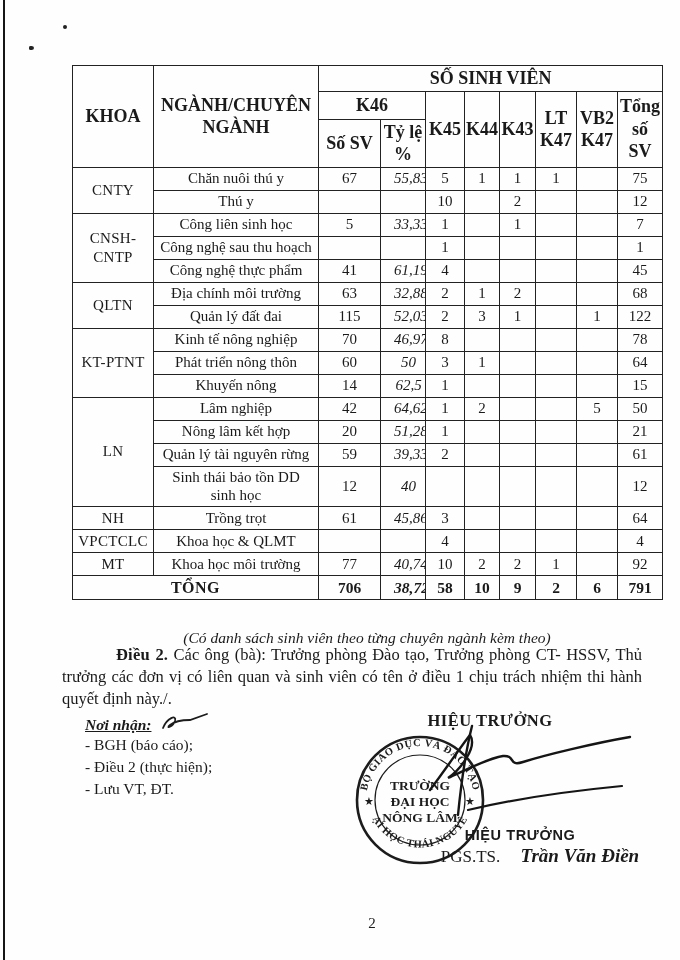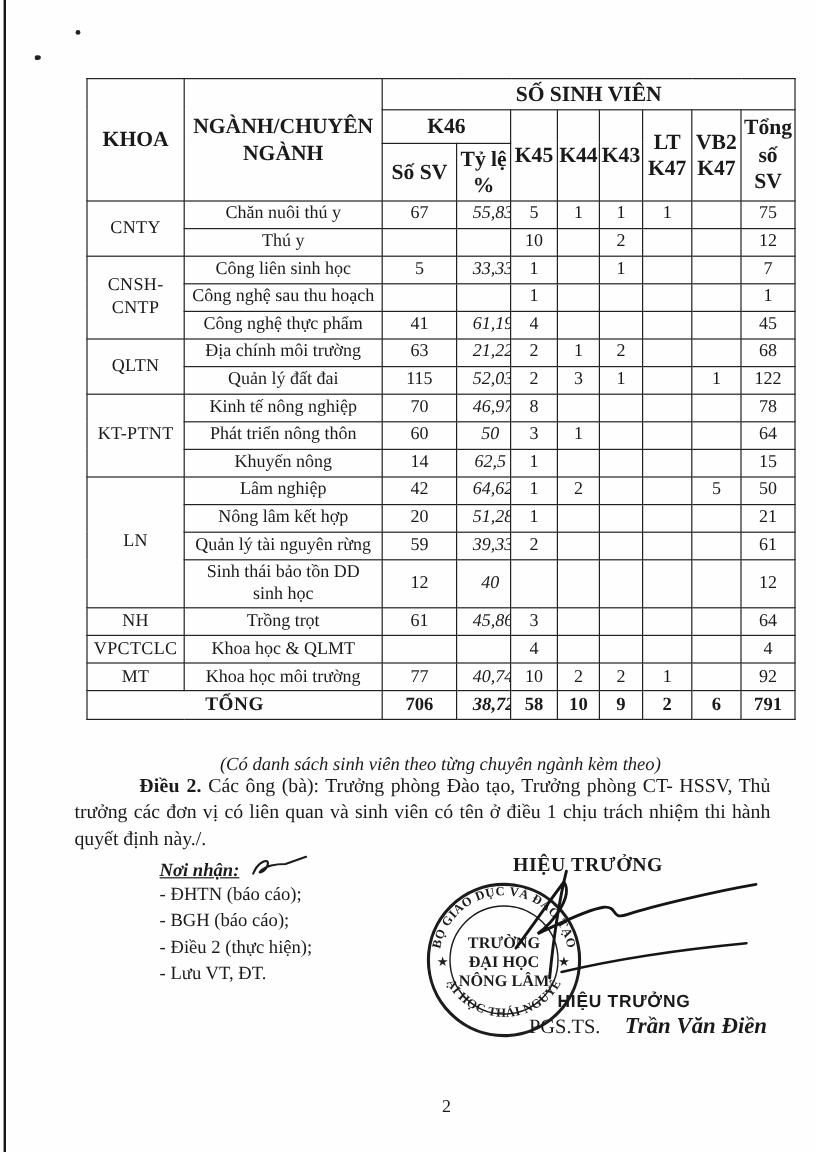--- a/index.html
+++ b/index.html
@@ -38,21 +38,21 @@
     position:absolute; left:72px; top:619px; width:590px;
     text-align:center; font-style:italic; font-size:15.5px;margin-top:10px;
   }
   .dieu2 {
     position:absolute; left:62px; top:644px; width:580px;
     font-size:16.5px; line-height:22px; text-align:justify; text-indent:38px;
   }
   .dieu2 b { letter-spacing:0.2px;margin-left:16px; }
 
   
-  .noi-nhan { position:absolute; left:85px; top:712px; width:240px; font-size:15.5px;margin-left:48px; }
+  .noi-nhan { position:absolute; left:85px; top:712px; width:240px; font-size:15.5px; }
   .noi-nhan-label { font-weight:bold; font-style:italic; text-decoration:underline; display:inline-block; }
   .noi-nhan-scribble { vertical-align:-4px; margin-left:4px; }
   .noi-nhan-item { line-height:22px; }
 
   
   .sig-title {
     position:absolute; left:400px; top:711px; width:180px; text-align:center;
     font-weight:bold; font-size:16.5px; letter-spacing:0.5px;
   }
   .stamp { position:absolute; left:352px; top:732px; }
@@ -168,21 +168,21 @@
             <td class="num-cell"></td>
             <td class="num-cell"></td>
             <td class="num-cell"></td>
             <td class="num-cell"></td>
             <td class="num-cell">45</td>
           </tr>
           <tr>
             <td class="khoa-cell" rowspan="2">QLTN</td>
             <td class="nganh-cell">Địa chính môi trường</td>
             <td class="num-cell">63</td>
-            <td class="tyle-cell">21,22</td>
+            <td class="tyle-cell">32,88</td>
             <td class="num-cell">2</td>
             <td class="num-cell">1</td>
             <td class="num-cell">2</td>
             <td class="num-cell"></td>
             <td class="num-cell"></td>
             <td class="num-cell">68</td>
           </tr>
           <tr>
             <td class="nganh-cell">Quản lý đất đai</td>
             <td class="num-cell">115</td>
@@ -328,21 +328,20 @@
 
   <div class="dieu2"><b>Điều 2.</b><span> Các ông (bà): Trưởng phòng Đào tạo, Trưởng phòng CT- HSSV, Thủ trưởng các đơn vị có liên quan và sinh viên có tên ở điều 1 chịu trách nhiệm thi hành quyết định này./.</span></div>
 
   <div class="noi-nhan">
     <div>
       <span class="noi-nhan-label">Nơi nhận:</span>
       <svg class="noi-nhan-scribble" width="52" height="22" viewBox="0 0 52 22">
         <path d="M4,16 C8,6 18,2 16,9 C14,15 6,17 11,13 C17,8 26,8 31,8 L48,2" fill="none" stroke="#1c1c1c" stroke-width="1.8" stroke-linecap="round"></path>
       </svg>
     </div>
-    <div class="noi-nhan-item">- ĐHTN (báo cáo);</div>
     <div class="noi-nhan-item">- BGH (báo cáo);</div>
     <div class="noi-nhan-item">- Điều 2 (thực hiện);</div>
     <div class="noi-nhan-item">- Lưu  VT, ĐT.</div>
   </div>
 
   <div class="sig-title">HIỆU TRƯỞNG</div>
 
   <svg class="stamp" width="136" height="136" viewBox="0 0 136 136">
     <circle cx="68" cy="68" r="63" fill="none" stroke="#1c1c1c" stroke-width="2.6"></circle>
     <circle cx="68" cy="68" r="45" fill="none" stroke="#1c1c1c" stroke-width="1.2"></circle>

